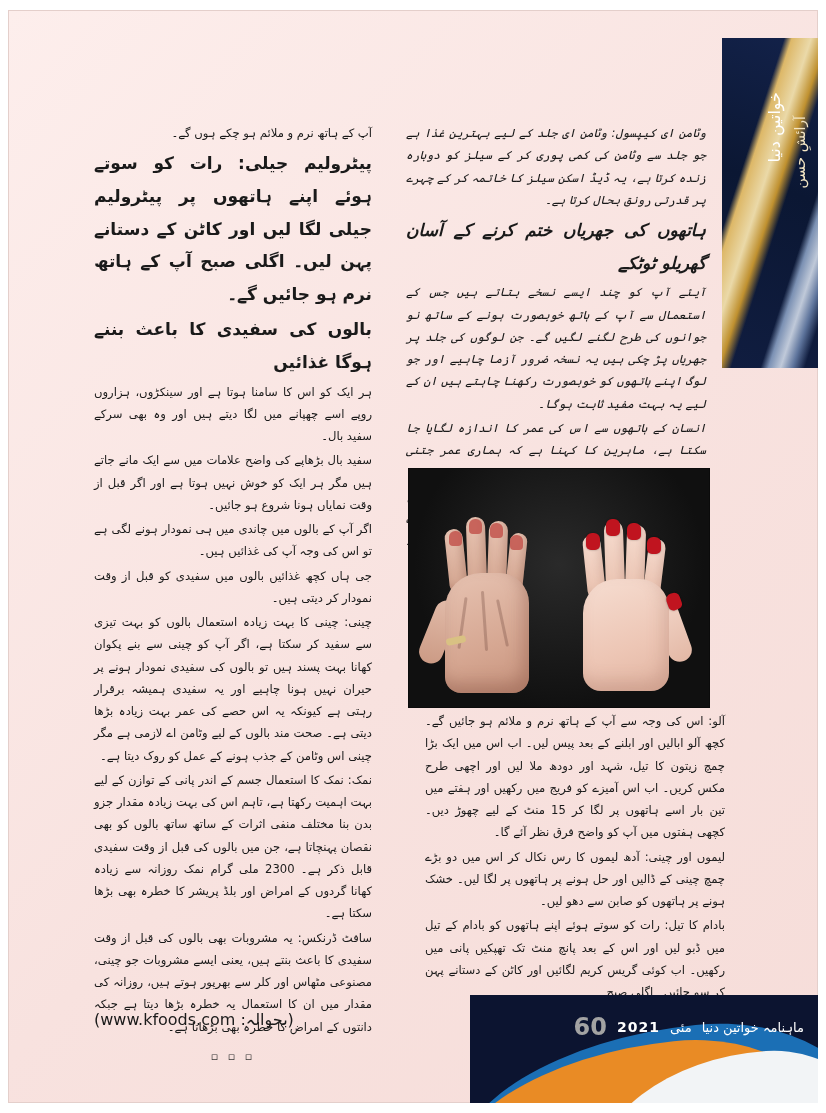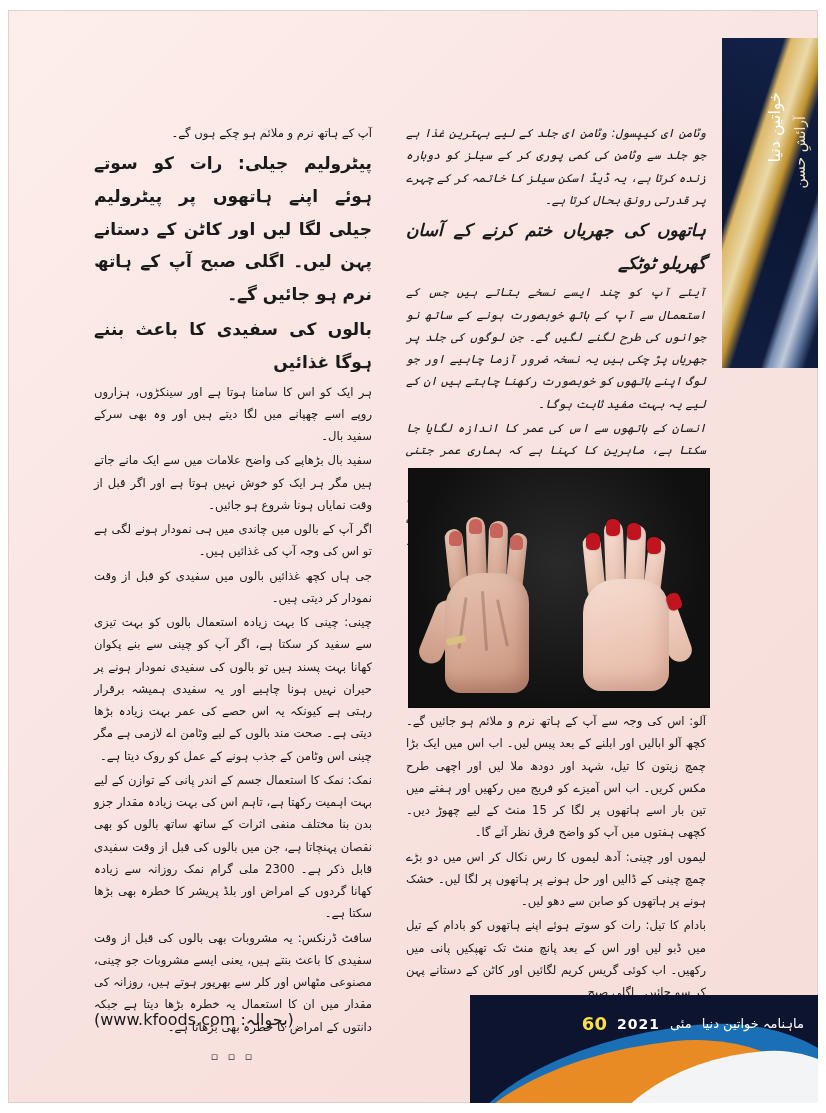--- a/index.html
+++ b/index.html
@@ -169,21 +169,21 @@
     position:absolute;left:120px;bottom:-70px;width:300px;height:120px;
     background:#f2f4f6;border-radius:60% 40% 0 0/100% 100% 0 0;
     transform:rotate(-4deg);
   }
   .footer .info{
     position:absolute;right:14px;top:18px;
     direction:rtl;color:#ffffff;font-size:13px;
     display:flex;align-items:center;gap:10px;
   }
   .footer .pagenum{
-    font-size:18px;font-weight:bold;color:#fde047;
+    font-size:24px;font-weight:bold;color:#a3a3a3;
   }
   .footer .year{
     font-size:14px;font-weight:bold;color:#ffffff;letter-spacing:1px;
   }
 </style>
 </head>
 <body>
 
 <div class="page">
 
@@ -244,21 +244,21 @@
       <div class="thumb"></div>
       <div class="palm"></div>
       <div class="nail n1"></div>
         <div class="nail n2"></div>
         <div class="nail n3"></div>
         <div class="nail n4"></div>
       <div class="nail n5"></div>
     </div>
   </div>
 
-  <div class="col" style="left:398px;top:700px;width:300px;">
+  <div class="col" style="left:417px;top:700px;width:300px;">
     <p>آلو: اس کی وجہ سے آپ کے ہاتھ نرم و ملائم ہو جائیں گے۔ کچھ آلو ابالیں اور ابلنے کے بعد پیس لیں۔ اب اس میں ایک بڑا چمچ زیتون کا تیل، شہد اور دودھ ملا لیں اور اچھی طرح مکس کریں۔ اب اس آمیزے کو فریج میں رکھیں اور ہفتے میں تین بار اسے ہاتھوں پر لگا کر 15 منٹ کے لیے چھوڑ دیں۔ کچھی ہفتوں میں آپ کو واضح فرق نظر آئے گا۔</p>
     <p>لیموں اور چینی: آدھ لیموں کا رس نکال کر اس میں دو بڑے چمچ چینی کے ڈالیں اور حل ہونے پر ہاتھوں پر لگا لیں۔ خشک ہونے پر ہاتھوں کو صابن سے دھو لیں۔</p>
     <p>بادام کا تیل: رات کو سوتے ہوئے اپنے ہاتھوں کو بادام کے تیل میں ڈبو لیں اور اس کے بعد پانچ منٹ تک تھپکیں پانی میں رکھیں۔ اب کوئی گریس کریم لگائیں اور کاٹن کے دستانے پہن کر سو جائیں۔ اگلی صبح</p>
   </div>
 
   <div class="footer">
     <div class="wave-blue"></div>
     <div class="wave-orange"></div>
     <div class="wave-white"></div>
     <div class="info">

